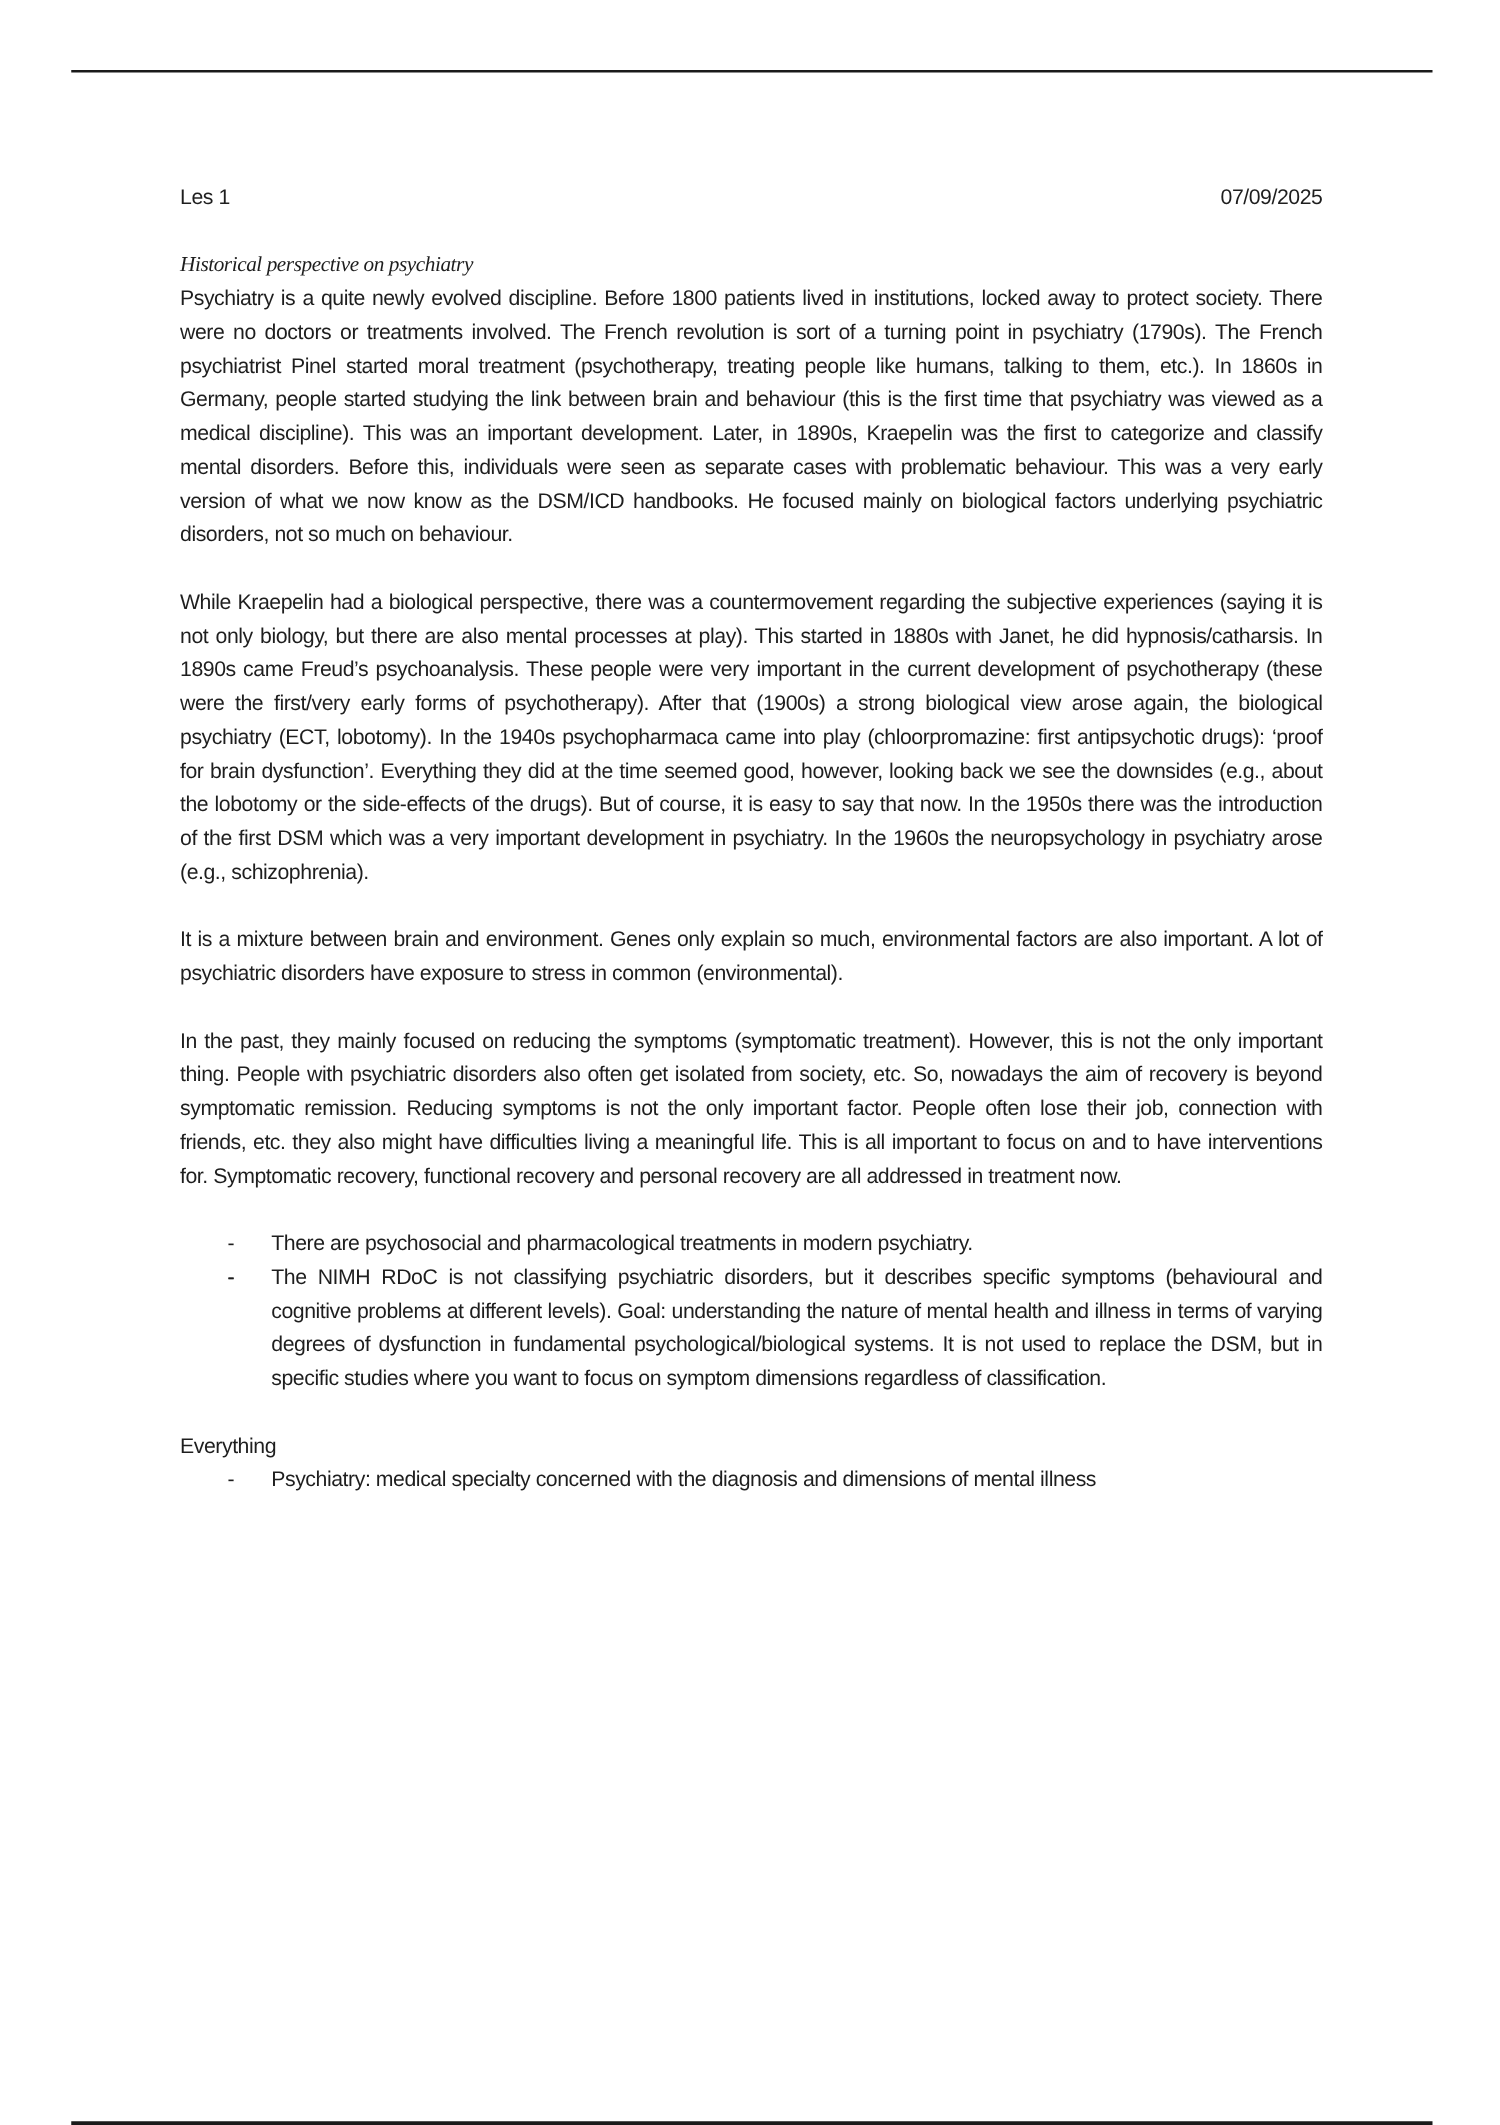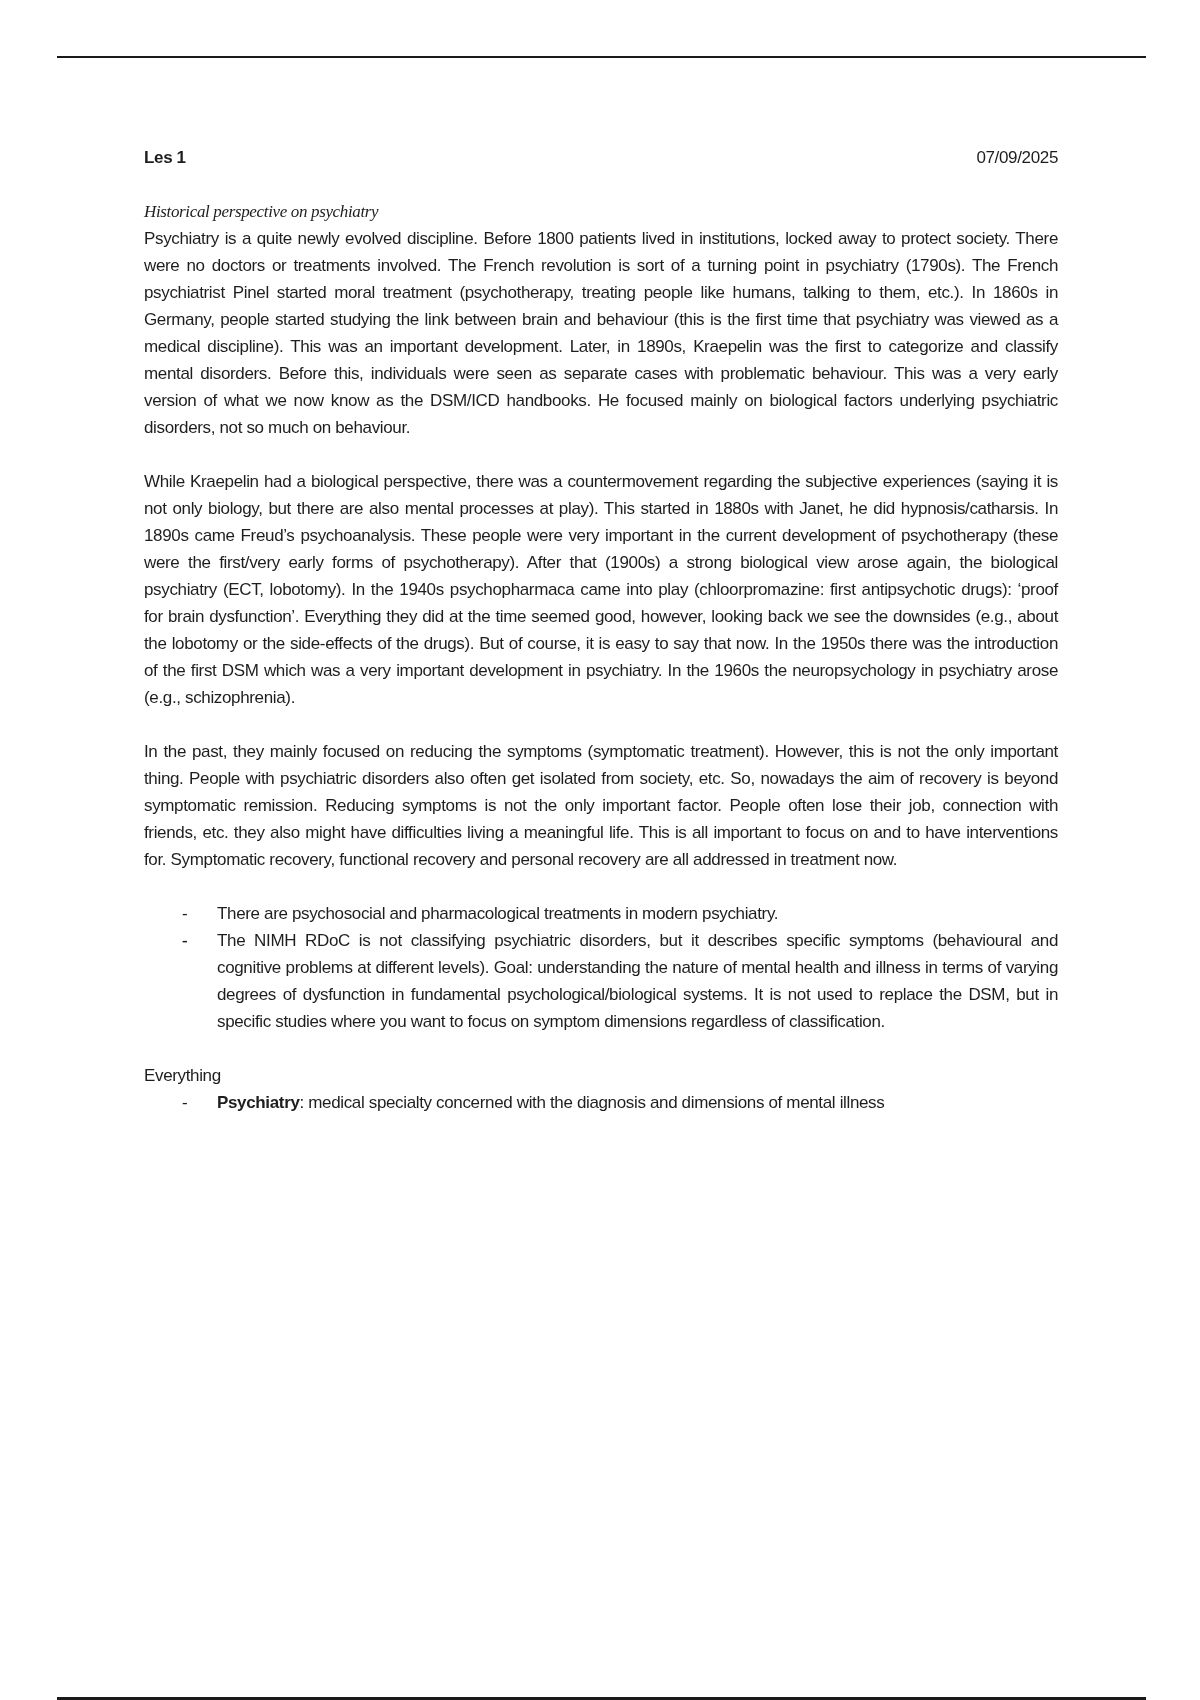--- a/index.html
+++ b/index.html
@@ -8,46 +8,47 @@
     font-family: "Liberation Sans", sans-serif; color: #1e1e1e;
   }
   .rule { position: absolute; left: 57px; width: 1089px; background: #1a1a1a; }
   .rule.top { top: 56px; height: 2px; }
   .rule.bottom { top: 1697px; height: 3px; }
   .page {
     position: absolute; left: 144px; top: 144px; width: 914px;
     font-size: 17px; line-height: 27px; letter-spacing: -0.35px;
   }
   .header-row { display: flex; justify-content: space-between; height: 27px; margin-bottom: 27px; }
-  .lesson-title { font-weight: bold; }
+  .lesson-title { font-weight: normal; }
   p { margin: 0 0 27px 0; text-align: justify; }
   .section-heading { font-style: italic; display: block; font-family: Liberation Serif, serif; }
   .plain-heading { display: block; }
   ul { list-style: none; margin: 0 0 27px 0; padding: 0; }
   li { position: relative; padding-left: 73px; text-align: justify; }
   li .bullet { position: absolute; left: 38px; top: 0; }
-  .term { font-weight: bold; }
+  .term { font-weight: normal; }
   .no-mb { margin-bottom: 0; }
 </style>
 </head>
 <body>
 
 <div class="rule top"></div>
 
 <div class="page">
   <div class="header-row">
     <span class="lesson-title">Les 1</span>
     <span>07/09/2025</span>
   </div>
 
 
   <span class="section-heading">Historical perspective on psychiatry</span>
   <p>Psychiatry is a quite newly evolved discipline. Before 1800 patients lived in institutions, locked away to protect society. There were no doctors or treatments involved. The French revolution is sort of a turning point in psychiatry (1790s). The French psychiatrist Pinel started moral treatment (psychotherapy, treating people like humans, talking to them, etc.). In 1860s in Germany, people started studying the link between brain and behaviour (this is the first time that psychiatry was viewed as a medical discipline). This was an important development. Later, in 1890s, Kraepelin was the first to categorize and classify mental disorders. Before this, individuals were seen as separate cases with problematic behaviour. This was a very early version of what we now know as the DSM/ICD handbooks. He focused mainly on biological factors underlying psychiatric disorders, not so much on behaviour.</p>
   <p>While Kraepelin had a biological perspective, there was a countermovement regarding the subjective experiences (saying it is not only biology, but there are also mental processes at play). This started in 1880s with Janet, he did hypnosis/catharsis. In 1890s came Freud’s psychoanalysis. These people were very important in the current development of psychotherapy (these were the first/very early forms of psychotherapy). After that (1900s) a strong biological view arose again, the biological psychiatry (ECT, lobotomy). In the 1940s psychopharmaca came into play (chloorpromazine: first antipsychotic drugs): ‘proof for brain dysfunction’. Everything they did at the time seemed good, however, looking back we see the downsides (e.g., about the lobotomy or the side-effects of the drugs). But of course, it is easy to say that now. In the 1950s there was the introduction of the first DSM which was a very important development in psychiatry. In the 1960s the neuropsychology in psychiatry arose (e.g., schizophrenia).</p>
 
+  <p>It is a mixture between brain and environment. Genes only explain so much, environmental factors are also important. A lot of psychiatric disorders have exposure to stress in common (environmental).</p>
   <p>In the past, they mainly focused on reducing the symptoms (symptomatic treatment). However, this is not the only important thing. People with psychiatric disorders also often get isolated from society, etc. So, nowadays the aim of recovery is beyond symptomatic remission. Reducing symptoms is not the only important factor. People often lose their job, connection with friends, etc. they also might have difficulties living a meaningful life. This is all important to focus on and to have interventions for. Symptomatic recovery, functional recovery and personal recovery are all addressed in treatment now.</p>
 
   <ul>
     <li>
       <span class="bullet">-</span>
       <span>There are psychosocial and pharmacological treatments in modern psychiatry.</span>
     </li>
     <li>
       <span class="bullet">-</span>
     </li>

